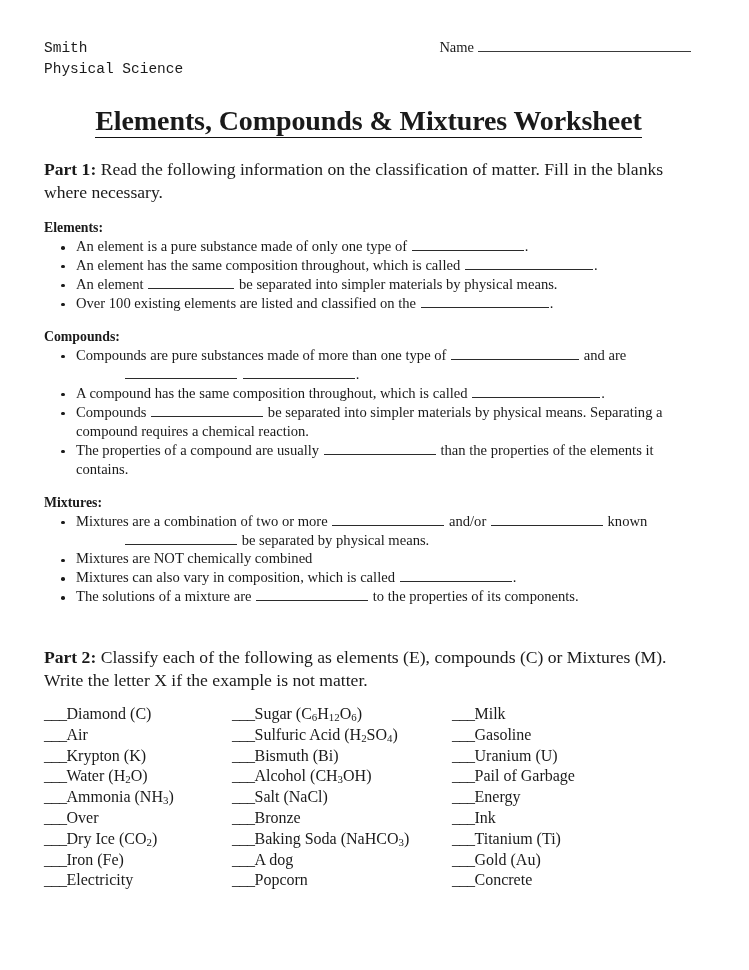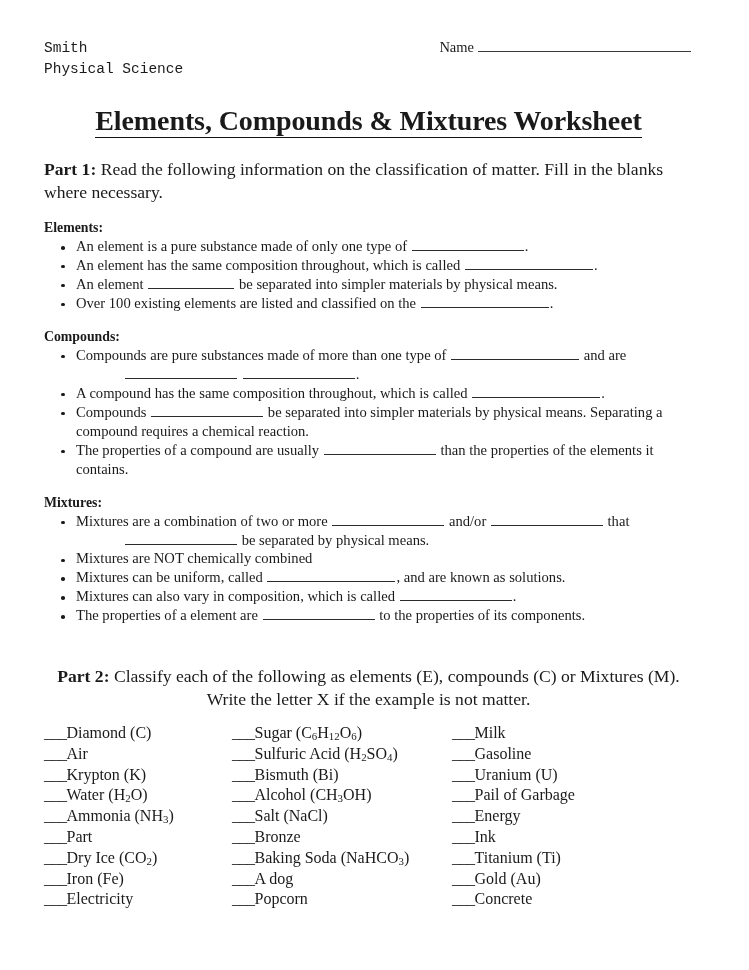--- a/index.html
+++ b/index.html
@@ -62,21 +62,21 @@
   }
 
   
   .part {
     font-size: 17.6px;
     line-height: 1.30;
     margin-top: 21px;
   }
   .part b { font-weight: bold; }
 
-  .part2 { margin-top: 40px; text-align: center; }
+  .part2 { margin-top: 40px; }
 
   
   .section { margin-top: 16px; }
   .section-title {
     font-size: 13.8px;
     font-weight: bold;
     margin-bottom: 1px;
   }
   ul.bullets {
     list-style: none;
@@ -172,41 +172,40 @@
           <span class="indent-line"><span class="blank w-lg"></span>&nbsp;<span class="blank w-lg"></span><span>.</span></span></li>
       <li><span class="dot"></span><span>A compound has the same composition throughout, which is called </span><span class="blank w-xl"></span><span>.</span></li>
       <li><span class="dot"></span><span>Compounds </span><span class="blank w-lg"></span><span> be separated into simpler materials by physical means. Separating a compound requires a chemical reaction.</span></li>
       <li><span class="dot"></span><span>The properties of a compound are usually </span><span class="blank w-lg"></span><span> than the properties of the elements it contains.</span></li>
     </ul>
   </div>
 
   <div class="section">
     <div class="section-title">Mixtures:</div>
     <ul class="bullets">
-      <li><span class="dot"></span><span>Mixtures are a combination of two or more </span><span class="blank w-lg"></span><span> and/or </span><span class="blank w-lg"></span><span> that</span>
+      <li><span class="dot"></span><span>Mixtures are a combination of two or more </span><span class="blank w-lg"></span><span> and/or </span><span class="blank w-lg"></span><span> known</span>
           <span class="indent-line"><span class="blank w-lg"></span><span> be separated by physical means.</span></span></li>
       <li><span class="dot"></span><span>Mixtures are NOT chemically combined</span></li>
-      <li><span class="dot"></span><span>Mixtures can be uniform, called </span><span class="blank w-xl"></span><span>, and are known as solutions.</span></li>
       <li><span class="dot"></span><span>Mixtures can also vary in composition, which is called </span><span class="blank w-lg"></span><span>.</span></li>
-      <li><span class="dot"></span><span>The properties of a element are </span><span class="blank w-lg"></span><span> to the properties of its components.</span></li>
+      <li><span class="dot"></span><span>The solutions of a mixture are </span><span class="blank w-lg"></span><span> to the properties of its components.</span></li>
     </ul>
   </div>
 
   <div class="part part2">
     <b>Part 2:</b><span> Classify each of the following as elements (E), compounds (C) or Mixtures (M).  Write the letter X if the example is not matter.</span>
   </div>
 
   <div class="columns">
     <div class="col-1">
         <div class="item"><span class="mark">___</span><span>Diamond (C)</span></div>
         <div class="item"><span class="mark">___</span><span>Air</span></div>
         <div class="item"><span class="mark">___</span><span>Krypton (K)</span></div>
         <div class="item"><span class="mark">___</span><span>Water (H<sub>2</sub>O)</span></div>
         <div class="item"><span class="mark">___</span><span>Ammonia (NH<sub>3</sub>)</span></div>
-        <div class="item"><span class="mark">___</span><span>Part</span></div>
+        <div class="item"><span class="mark">___</span><span>Over</span></div>
         <div class="item"><span class="mark">___</span><span>Dry Ice (CO<sub>2</sub>)</span></div>
         <div class="item"><span class="mark">___</span><span>Iron (Fe)</span></div>
         <div class="item"><span class="mark">___</span><span>Electricity</span></div>
       </div>
     <div class="col-2">
         <div class="item"><span class="mark">___</span><span>Sugar (C<sub>6</sub>H<sub>12</sub>O<sub>6</sub>)</span></div>
         <div class="item"><span class="mark">___</span><span>Sulfuric Acid (H<sub>2</sub>SO<sub>4</sub>)</span></div>
         <div class="item"><span class="mark">___</span><span>Bismuth (Bi)</span></div>
         <div class="item"><span class="mark">___</span><span>Alcohol (CH<sub>3</sub>OH)</span></div>
         <div class="item"><span class="mark">___</span><span>Salt (NaCl)</span></div>

